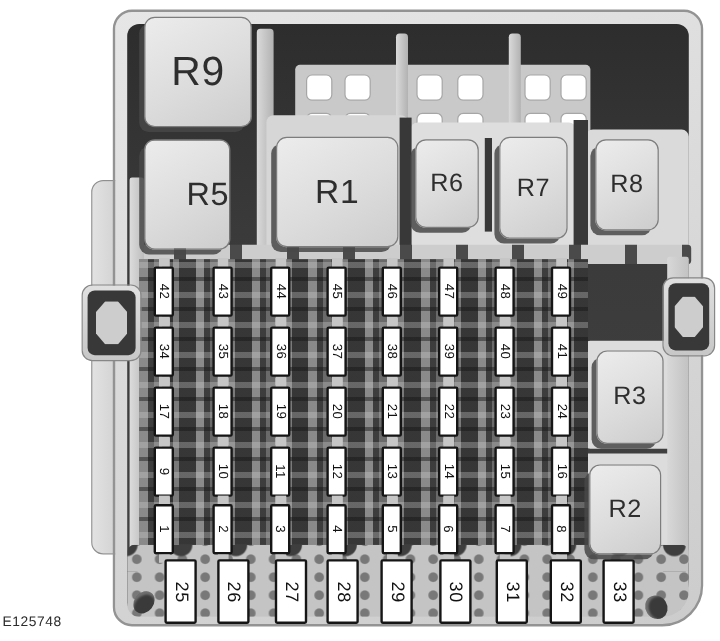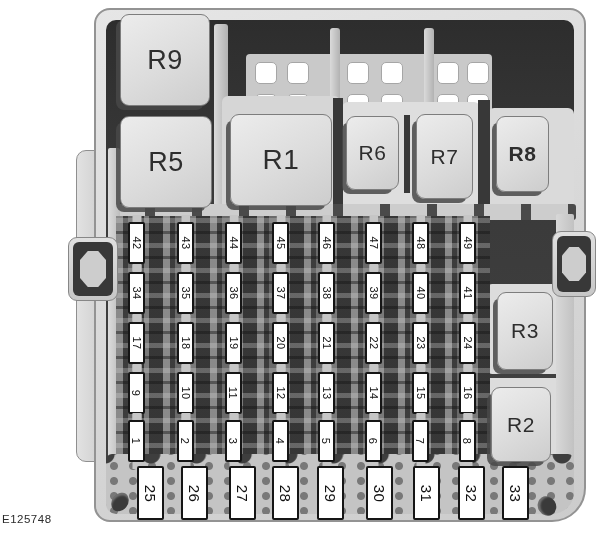--- a/index.html
+++ b/index.html
@@ -143,36 +143,36 @@
       <div class="ear-octagon"></div>
     </div>
   </div>
   <div class="abs ear ear-right">
     <div class="ear-inner">
       <div class="ear-octagon"></div>
     </div>
   </div>
 
   <div id="relay-layer">
-      <div class="relay" style="left: 120px; top: 14px; width: 90px; height: 92px; font-size: 27px;">
+      <div class="relay" style="left: 120px; top: 14px; width: 90px; height: 92px; font-size: 34px;">
         <span class="relay-label">R9</span>
       </div>
-      <div class="relay" style="left: 120px; top: 116px; width: 92px; height: 92px; font-size: 27px;">
+      <div class="relay" style="left: 120px; top: 116px; width: 72px; height: 92px; font-size: 27px; justify-content: flex-end;">
         <span class="relay-label">R5</span>
       </div>
       <div class="relay" style="left: 230px; top: 114px; width: 102px; height: 92px; font-size: 28px;">
         <span class="relay-label">R1</span>
       </div>
       <div class="relay" style="left: 346px; top: 116px; width: 53px; height: 74px; font-size: 21px;">
         <span class="relay-label">R6</span>
       </div>
       <div class="relay" style="left: 416px; top: 114px; width: 57px; height: 85px; font-size: 21px;">
         <span class="relay-label">R7</span>
       </div>
-      <div class="relay" style="left: 496px; top: 116px; width: 53px; height: 76px; font-size: 21px; font-weight: bold;">
+      <div class="relay" style="left: 496px; top: 116px; width: 53px; height: 76px; font-size: 21px;">
         <span class="relay-label">R8</span>
       </div>
       <div class="relay" style="left: 497px; top: 292px; width: 56px; height: 78px; font-size: 21px;">
         <span class="relay-label">R3</span>
       </div>
       <div class="relay" style="left: 491px; top: 387px; width: 60px; height: 75px; font-size: 21px;">
         <span class="relay-label">R2</span>
       </div>
     </div>
   <div id="fuse-layer">

